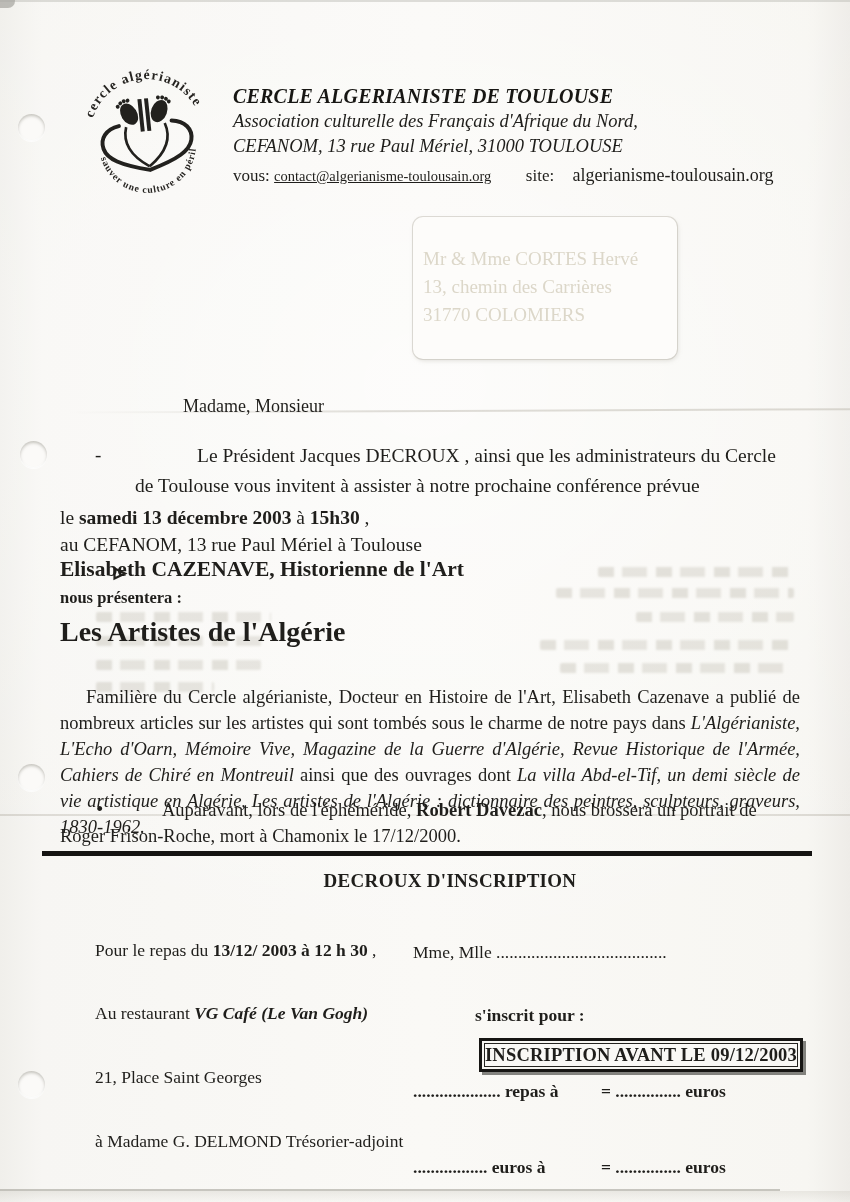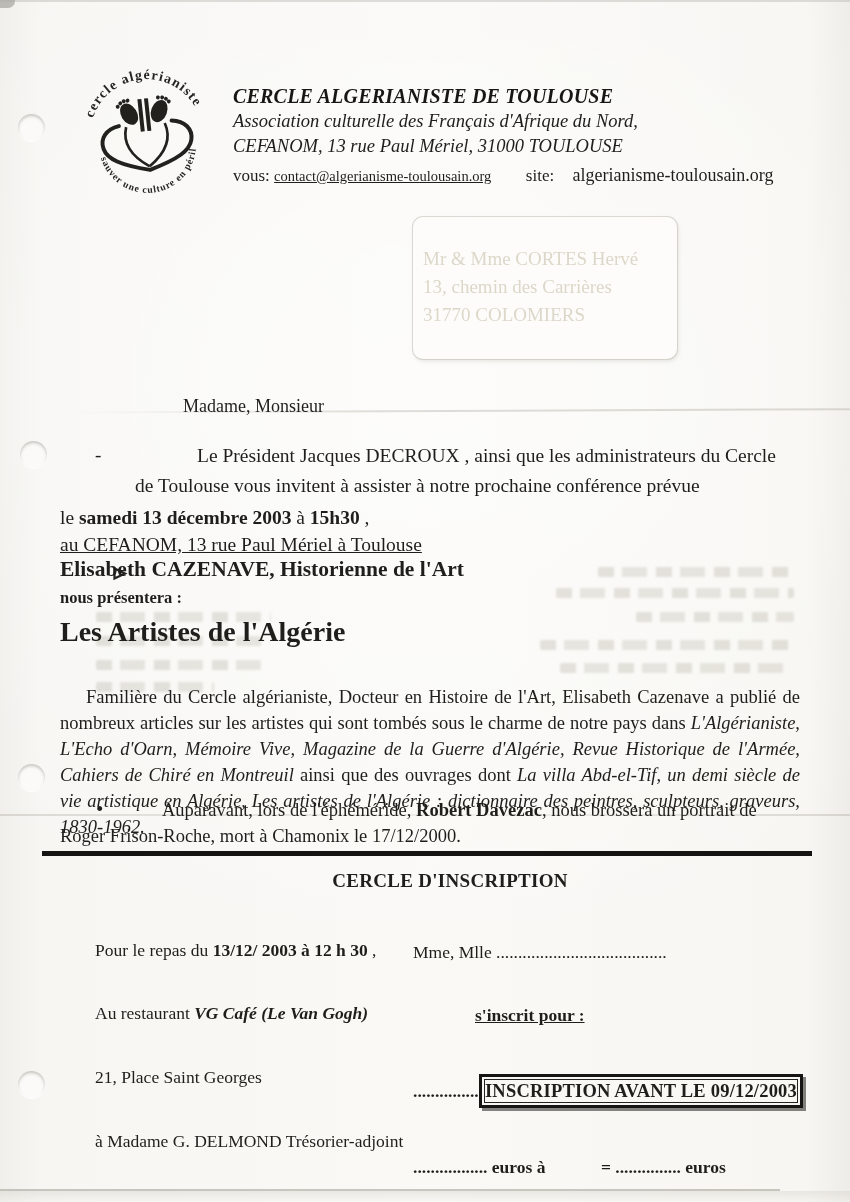--- a/index.html
+++ b/index.html
@@ -44,42 +44,42 @@
   .recipient{left:413px;top:217px;width:264px;height:142px;border-radius:10px;background:#fdfcfa;
     box-shadow:0 0 0 1px rgba(192,188,178,.5),1px 2px 4px rgba(178,174,164,.35);
     padding:28px 0 0 10px;box-sizing:border-box;color:#dcd7c9;font-size:19px;line-height:28px;}
   
   .salutation{left:183px;top:396px;font-size:18px;}
   .intro-dash{left:95px;top:444px;font-size:19px;}
   .intro{left:88px;top:441px;width:706px;font-size:19.5px;line-height:30px;margin-left:47px;}
   .intro .l1{padding-left:62px;}
   .centerband{left:60px;width:740px;}
   .ev-date{top:507px;font-size:19.5px;}
-  .ev-venue{top:534px;font-size:19.5px;text-decoration:underline;}
+  .ev-venue{top:534px;font-size:19.5px;}
   .ev-speaker{top:557px;font-size:21.5px;font-weight:bold;}
   .arrow-bullet{left:112px;top:566px;}
   .ev-presents{top:588px;font-size:16.5px;font-weight:bold;}
   .ev-title{top:616px;font-size:28px;font-weight:bold;}
   .ev-subtitle{top:657px;font-size:18px;font-weight:bold;}
   .bold{font-weight:bold;} .ital{font-style:italic;}
   .main-para{left:60px;top:684px;width:740px;font-size:18.5px;line-height:26px;text-align:justify;text-indent:26px;}
   .bullet-glyph{left:96px;top:797px;font-size:21px;}
   .bullet-para{left:60px;top:797px;width:740px;font-size:18.5px;line-height:26px;text-indent:102px;}
   
   .rule{left:42px;top:851px;width:770px;height:5px;background:#151412;}
   .coupon-title{left:80px;top:870px;width:740px;text-align:center;font-size:19px;font-weight:bold;letter-spacing:.3px;}
   .c-left{left:95px;top:897px;width:345px;font-size:17.5px;line-height:21.3px;white-space:pre;}
   .c-right{left:413px;top:899px;width:384px;font-size:17.5px;line-height:21.3px;white-space:pre;}
-  .c-right .inscrit{padding-left:62px;text-decoration:underline;}
+  .c-right .inscrit{padding-left:62px;}
   .repas-line{display:flex;margin-top:12px;}
   .repas-line .qty{display:inline-block;width:188px;}
   .c-right .cheque{padding-left:44px;}
   .deadline-box{left:479px;top:1038px;width:318px;height:28px;border:3px solid #161513;
     box-shadow:inset 0 0 0 2px #f7f6f2,inset 0 0 0 3px #24231f,3px 3px 0 rgba(35,34,30,.55);
-    display:flex;align-items:center;justify-content:center;background:#f9f8f5;margin-top:36px;}
+    display:flex;align-items:center;justify-content:center;background:#f9f8f5;}
   .deadline-text{font-size:18.5px;font-weight:bold;letter-spacing:.2px;}
   .logo svg text{font-family:"Liberation Serif","DejaVu Serif",serif;font-weight:bold;fill:#262421;}
 </style>
 </head>
 <body>
 
 <div class="page">
 
   <div class="abs top-edge"></div>
   <div class="abs corner-mark"></div>
@@ -180,21 +180,21 @@
   <div class="abs main-para">
     <span>Familière du Cercle algérianiste, Docteur en Histoire de l'Art, Elisabeth Cazenave a publié de nombreux articles sur les artistes qui sont tombés sous le charme de notre pays dans </span><span class="ital">L'Algérianiste, L'Echo d'Oarn, Mémoire Vive, Magazine de la Guerre d'Algérie, Revue Historique de l'Armée, Cahiers de Chiré en Montreuil</span><span> ainsi que des ouvrages dont </span><span class="ital">La villa Abd-el-Tif, un demi siècle de vie artistique en Algérie, Les artistes de l'Algérie : dictionnaire des peintres, sculpteurs, graveurs, 1830-1962.</span>
   </div>
 
   <div class="abs bullet-glyph">•</div>
   <div class="abs bullet-para">
     <span>Auparavant, lors de l'éphéméride, </span><span class="bold">Robert Davezac</span><span>, nous brossera un portrait de Roger Frison-Roche, mort à Chamonix le 17/12/2000.</span>
   </div>
 
   <div class="abs rule"></div>
-  <div class="abs coupon-title">CERCLE D'INSCRIPTION</div>
+  <div class="abs coupon-title">DECROUX D'INSCRIPTION</div>
 
   <div class="abs c-left">
     <div><span>Pour le repas du </span><span class="bold">13/12/ 2003 à 12 h 30</span><span> ,</span></div>
     <div><span>Au restaurant </span><span class="bold ital">VG Café (Le Van Gogh)</span></div>
     <div>21, Place Saint Georges</div>
     <div>à Madame G. DELMOND Trésorier-adjoint</div>
     
     
     
     

